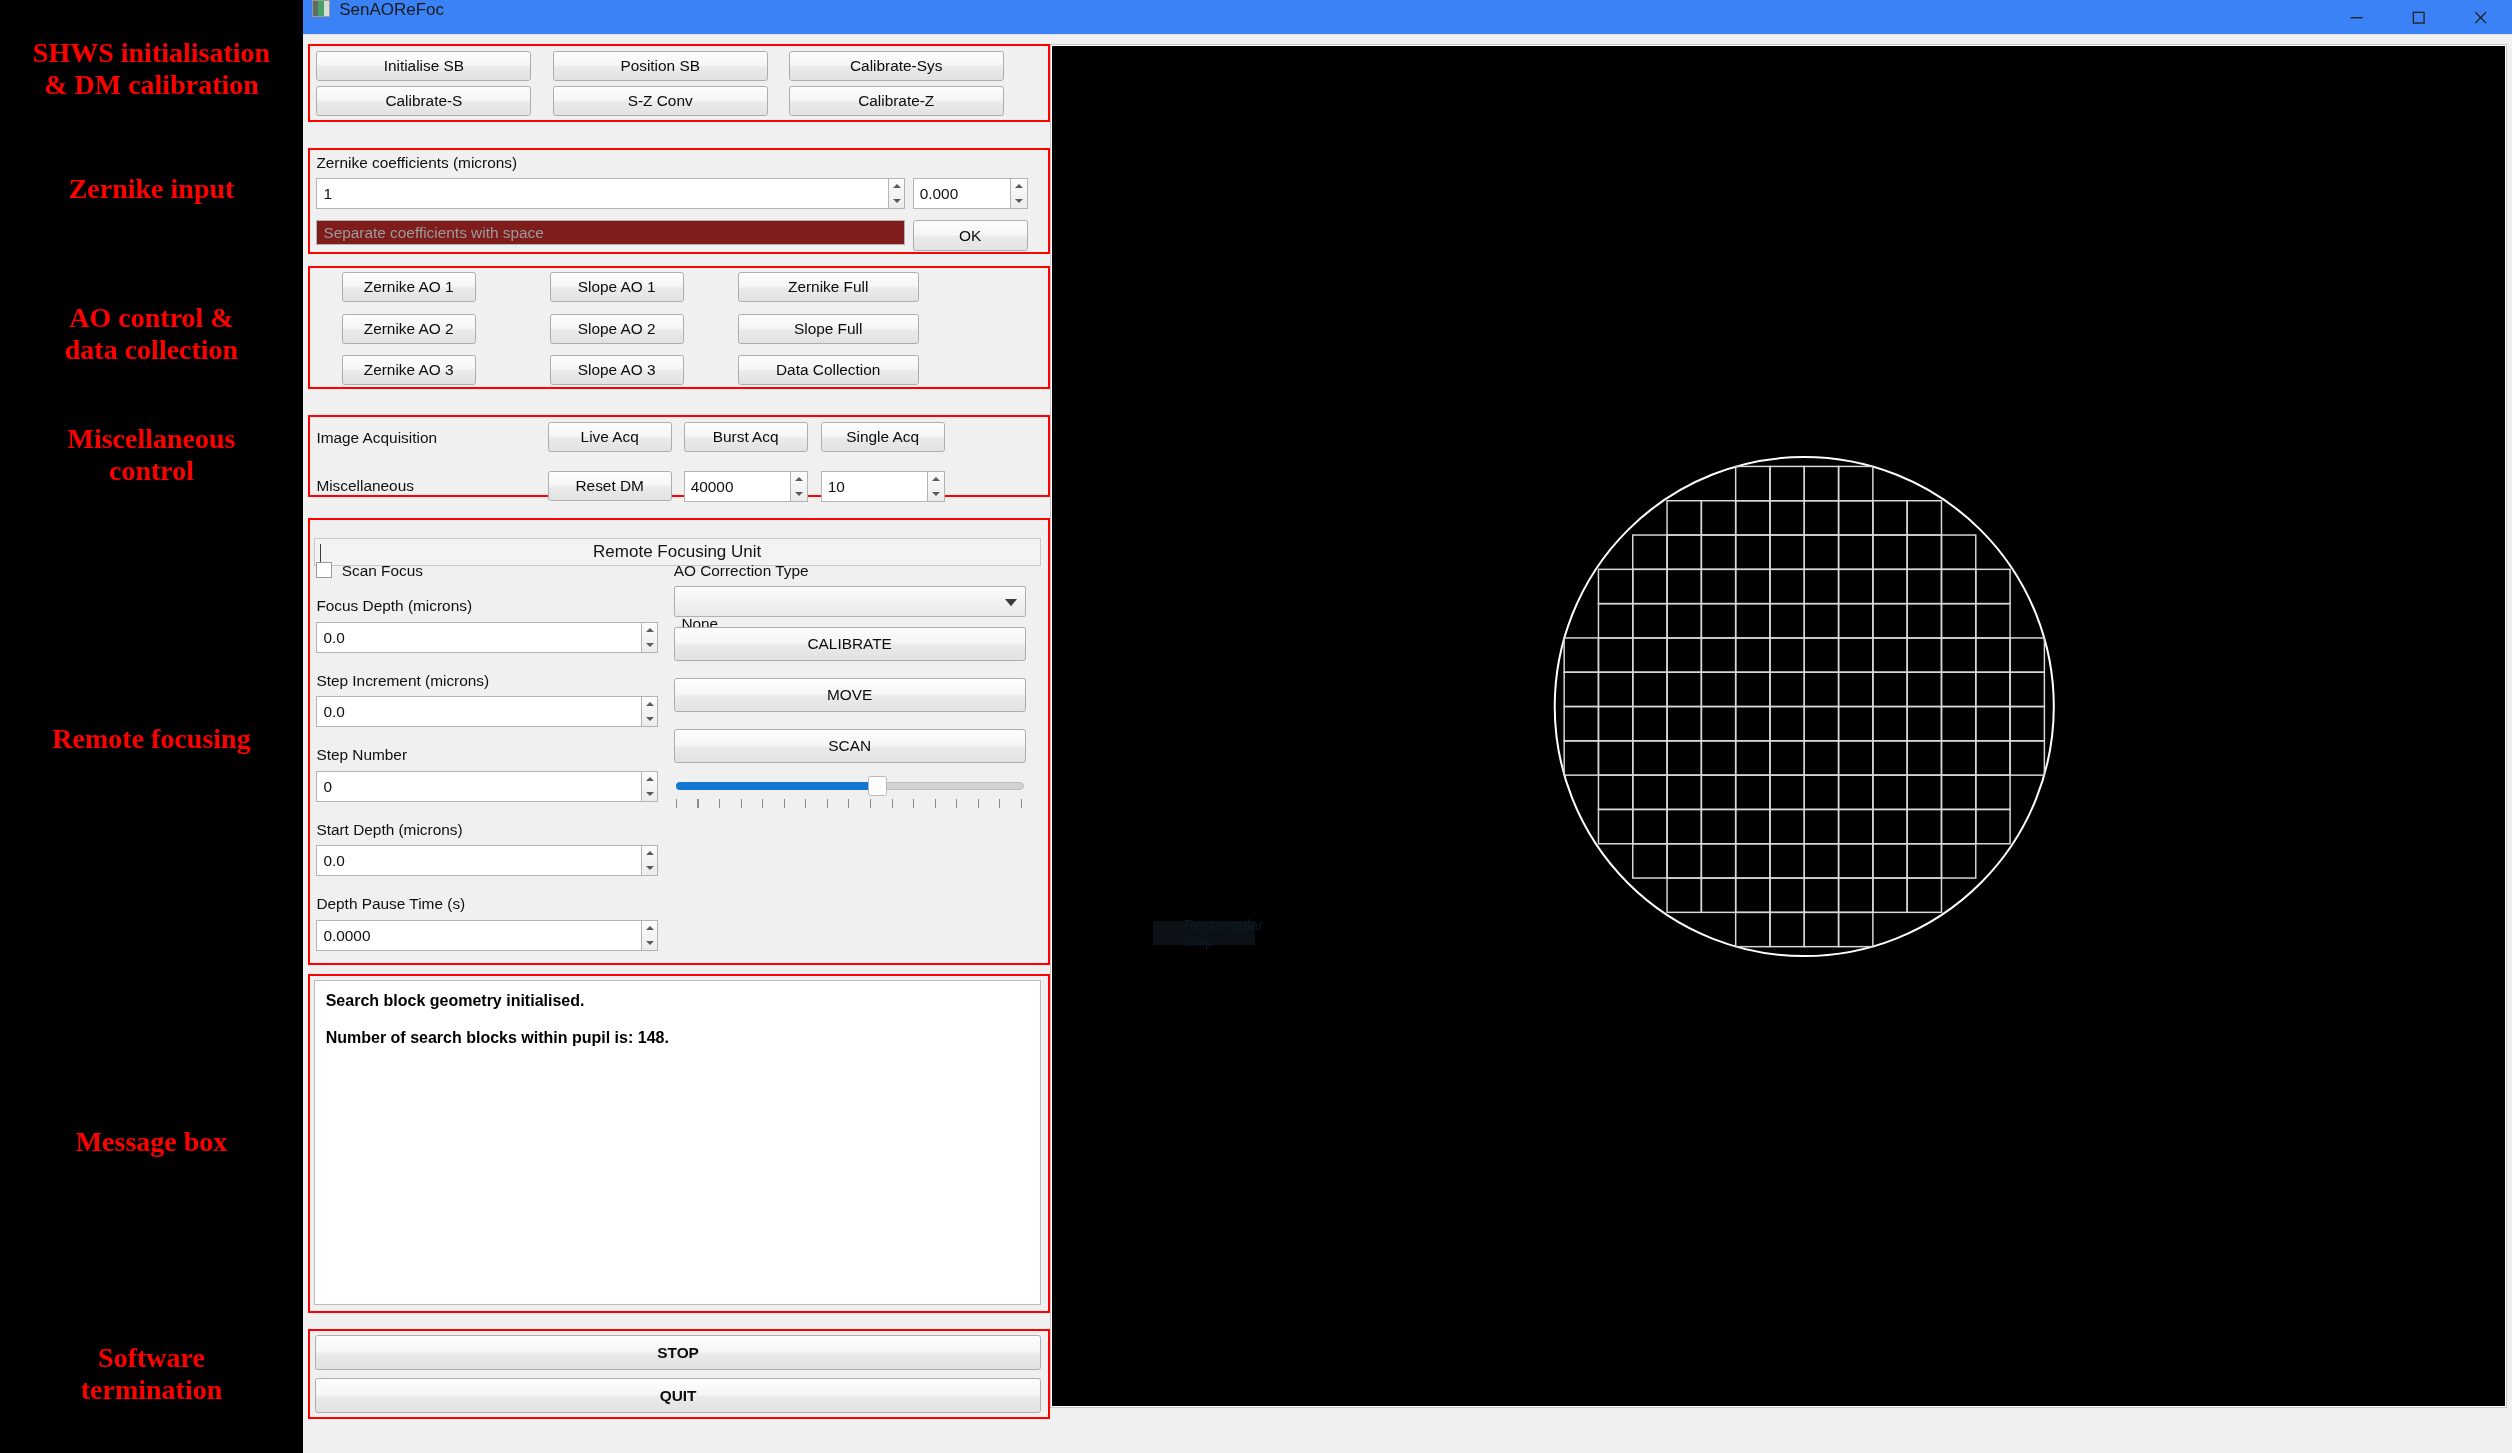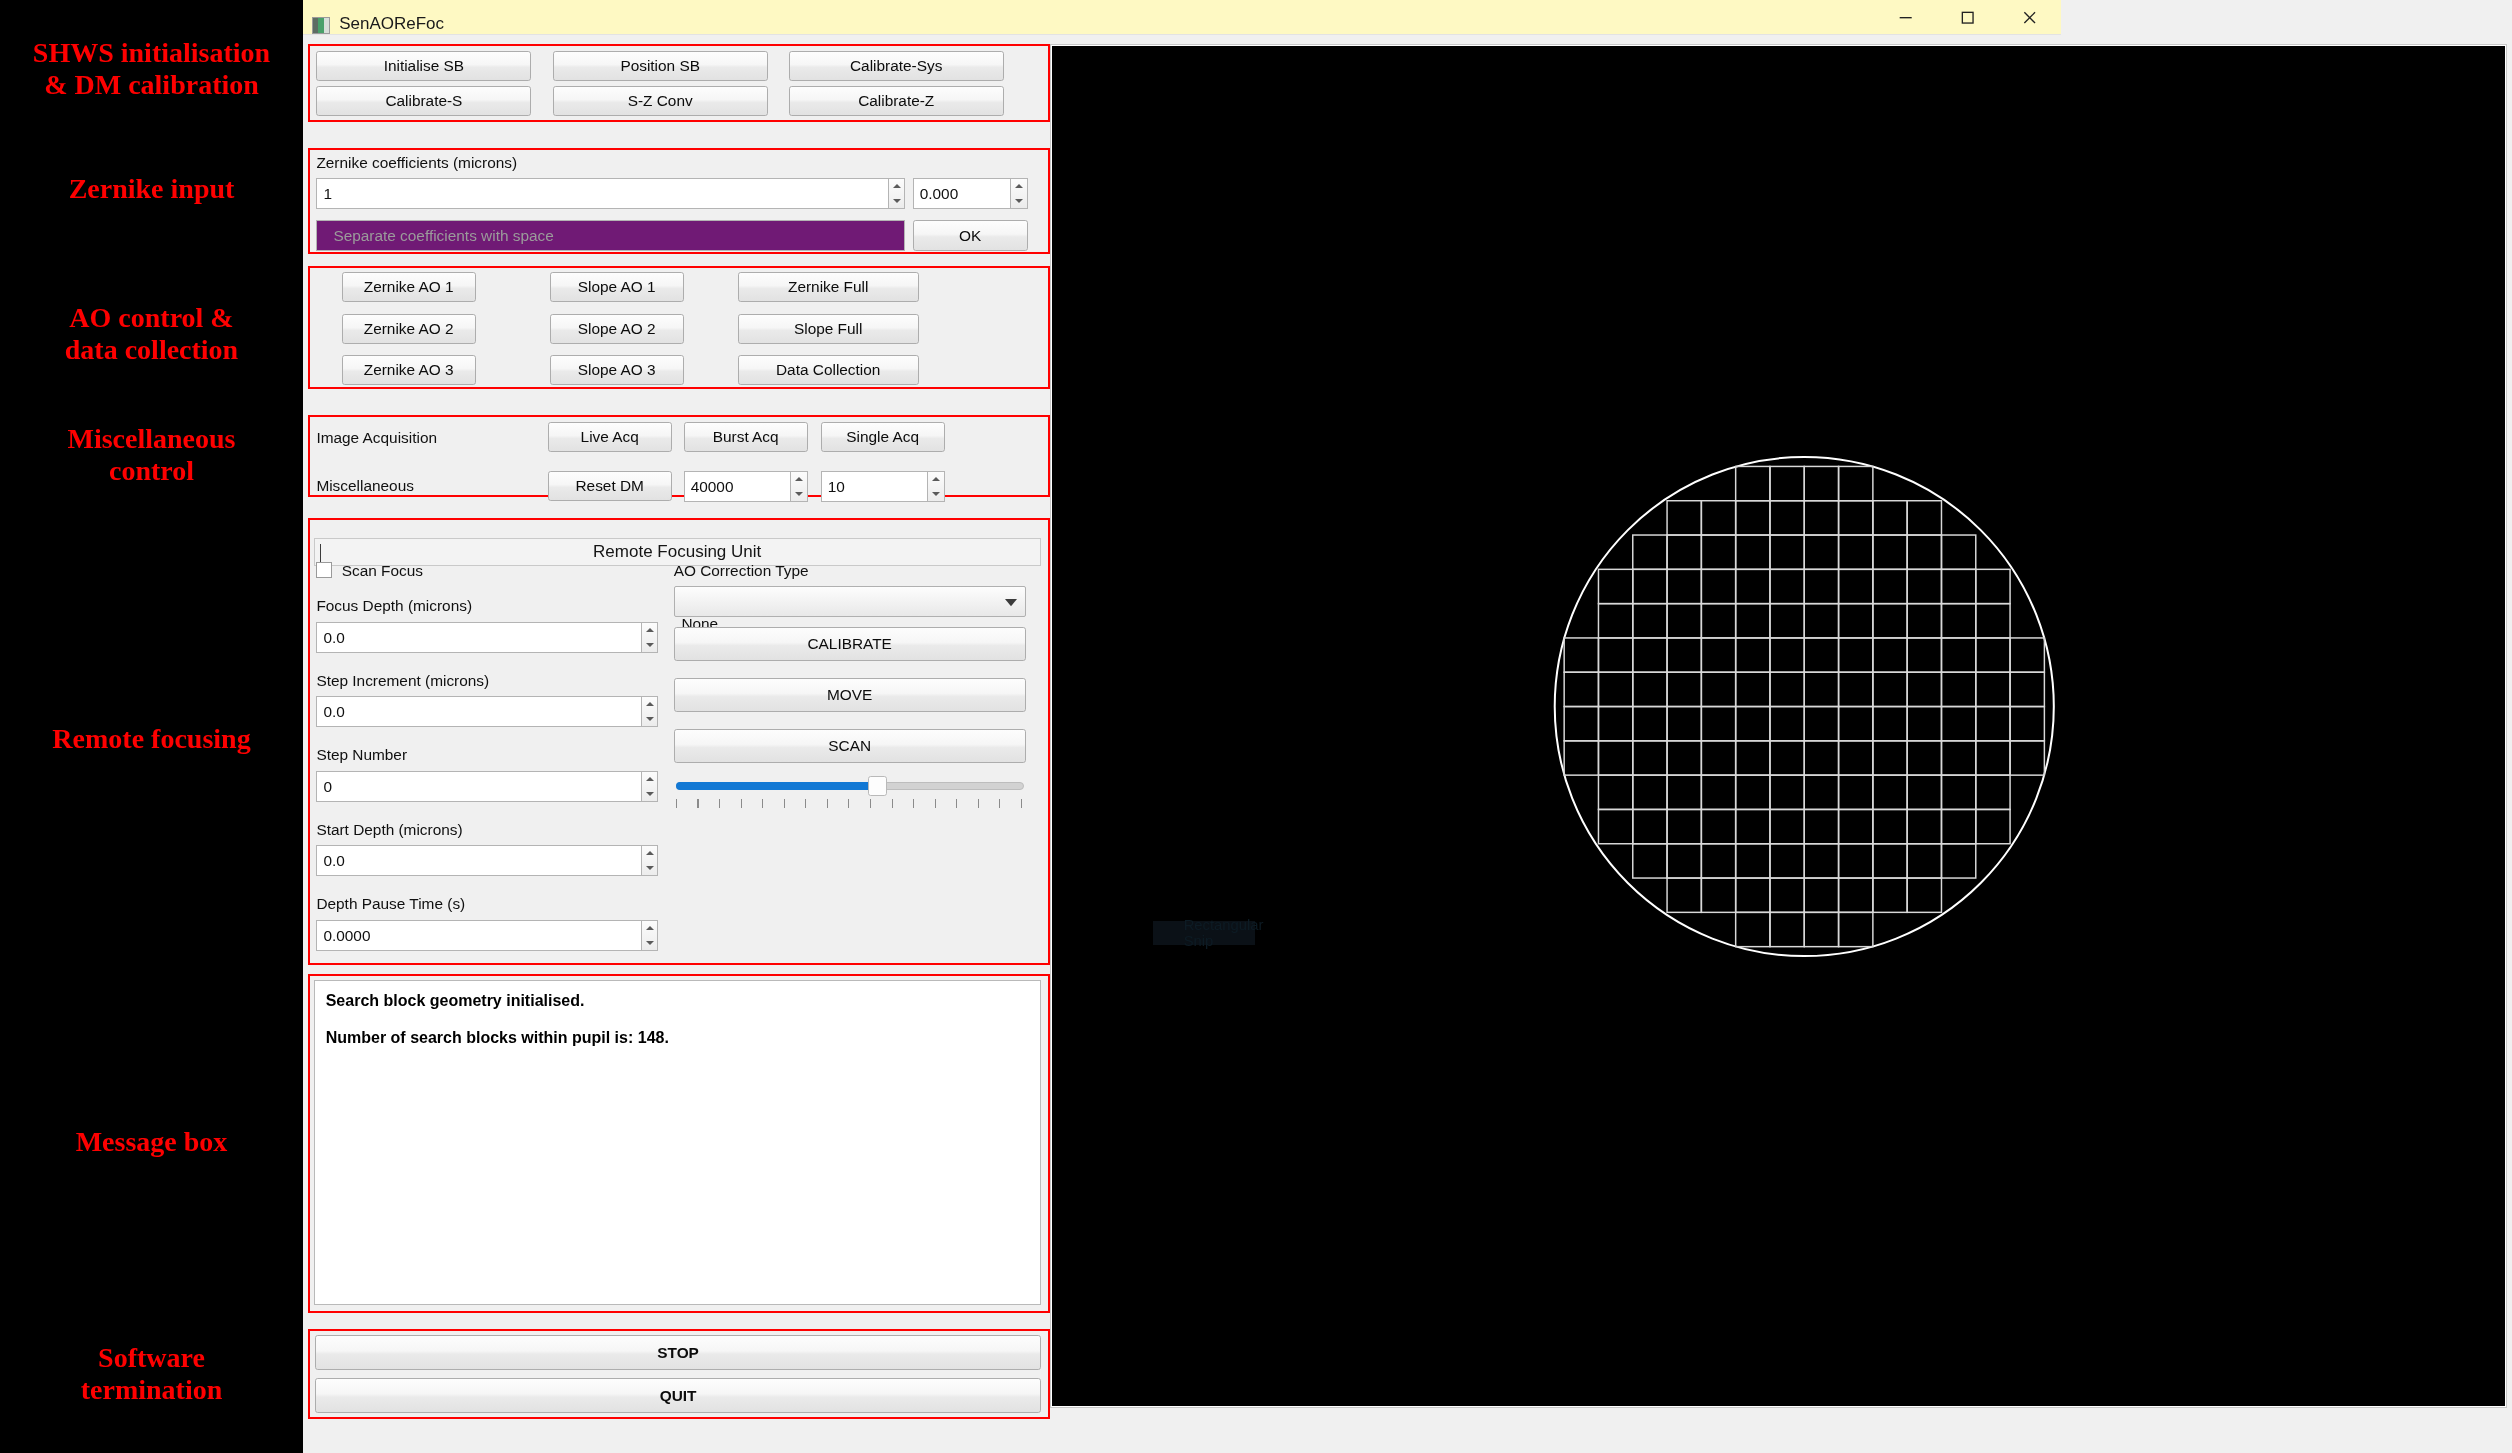--- a/index.html
+++ b/index.html
@@ -29,24 +29,24 @@
   }
 
   
   #app {
     position: absolute; left: 303px; top: 0;
     width: 2209px; height: 1453px;
     background: #f0f0f0;
   }
   #titlebar {
     position: absolute; left: 0; top: 0;
-    width: 1758px; height: 35px;
-    background: #fef9c3;
+    width: 2209px; height: 35px;
+    background: #3b82f6;
     border-bottom: 0.7px solid #e3e3e3;
-    display: flex; align-items: flex-end;
+    display: flex; align-items: flex-start;
   }
   #title-icon {
     width: 17.4px; height: 17.4px; margin-left: 9.4px;
     border: 0.7px solid #9a9a9a; background: #dfdfdf;
     display: flex;
   }
   #title-icon i { display: block; height: 100%; }
   #title-icon .a { width: 33%; background: #5e6d63; }
   #title-icon .b { width: 34%; background: #49a06a; }
   #title-icon .c { width: 33%; background: #d6ded8; }
@@ -98,23 +98,23 @@
     display: flex; flex-direction: column;
   }
   .spin .btns .ar {
     flex: 1; display: flex; align-items: center; justify-content: center;
   }
   .tri-up  { width:0;height:0;border-left:4px solid transparent;border-right:4px solid transparent;border-bottom:4.7px solid #5a5a5a; }
   .tri-dn  { width:0;height:0;border-left:4px solid transparent;border-right:4px solid transparent;border-top:4.7px solid #5a5a5a; }
 
   
   .tinput {
-    position: absolute; height: 31px;
-    border: 0.7px solid #b4b4b4; background: #701a75;
-    display: flex; align-items: center; padding-left: 16px;
+    position: absolute; height: 25px;
+    border: 0.7px solid #b4b4b4; background: #7f1d1d;
+    display: flex; align-items: center; padding-left: 6px;
     font-size: 15.4px; color: #101010;
     font-family: "Liberation Sans", sans-serif;
   }
   .tinput.ph { color: #9b9b9b; }
 
   
   .combo {
     position: absolute; height: 31px;
     border: 0.7px solid #b0b0b0; border-radius: 2px;
     background: linear-gradient(to bottom,#fdfdfd,#e8e8e8);

